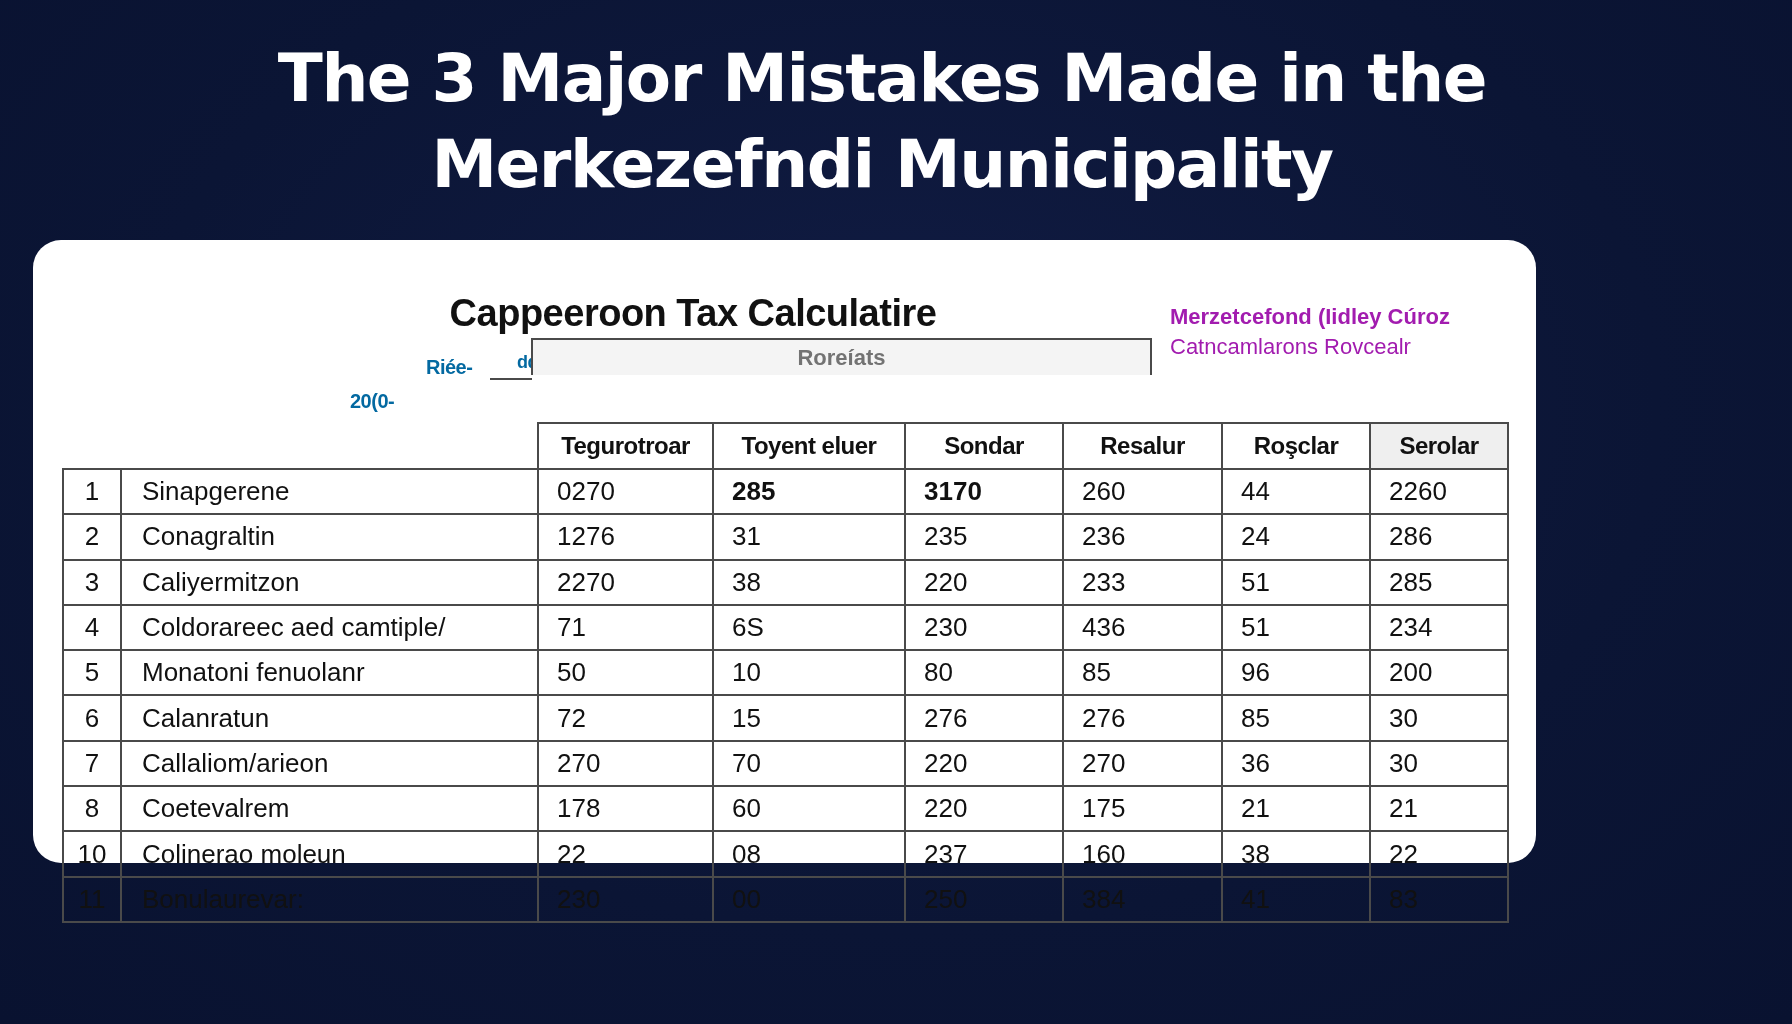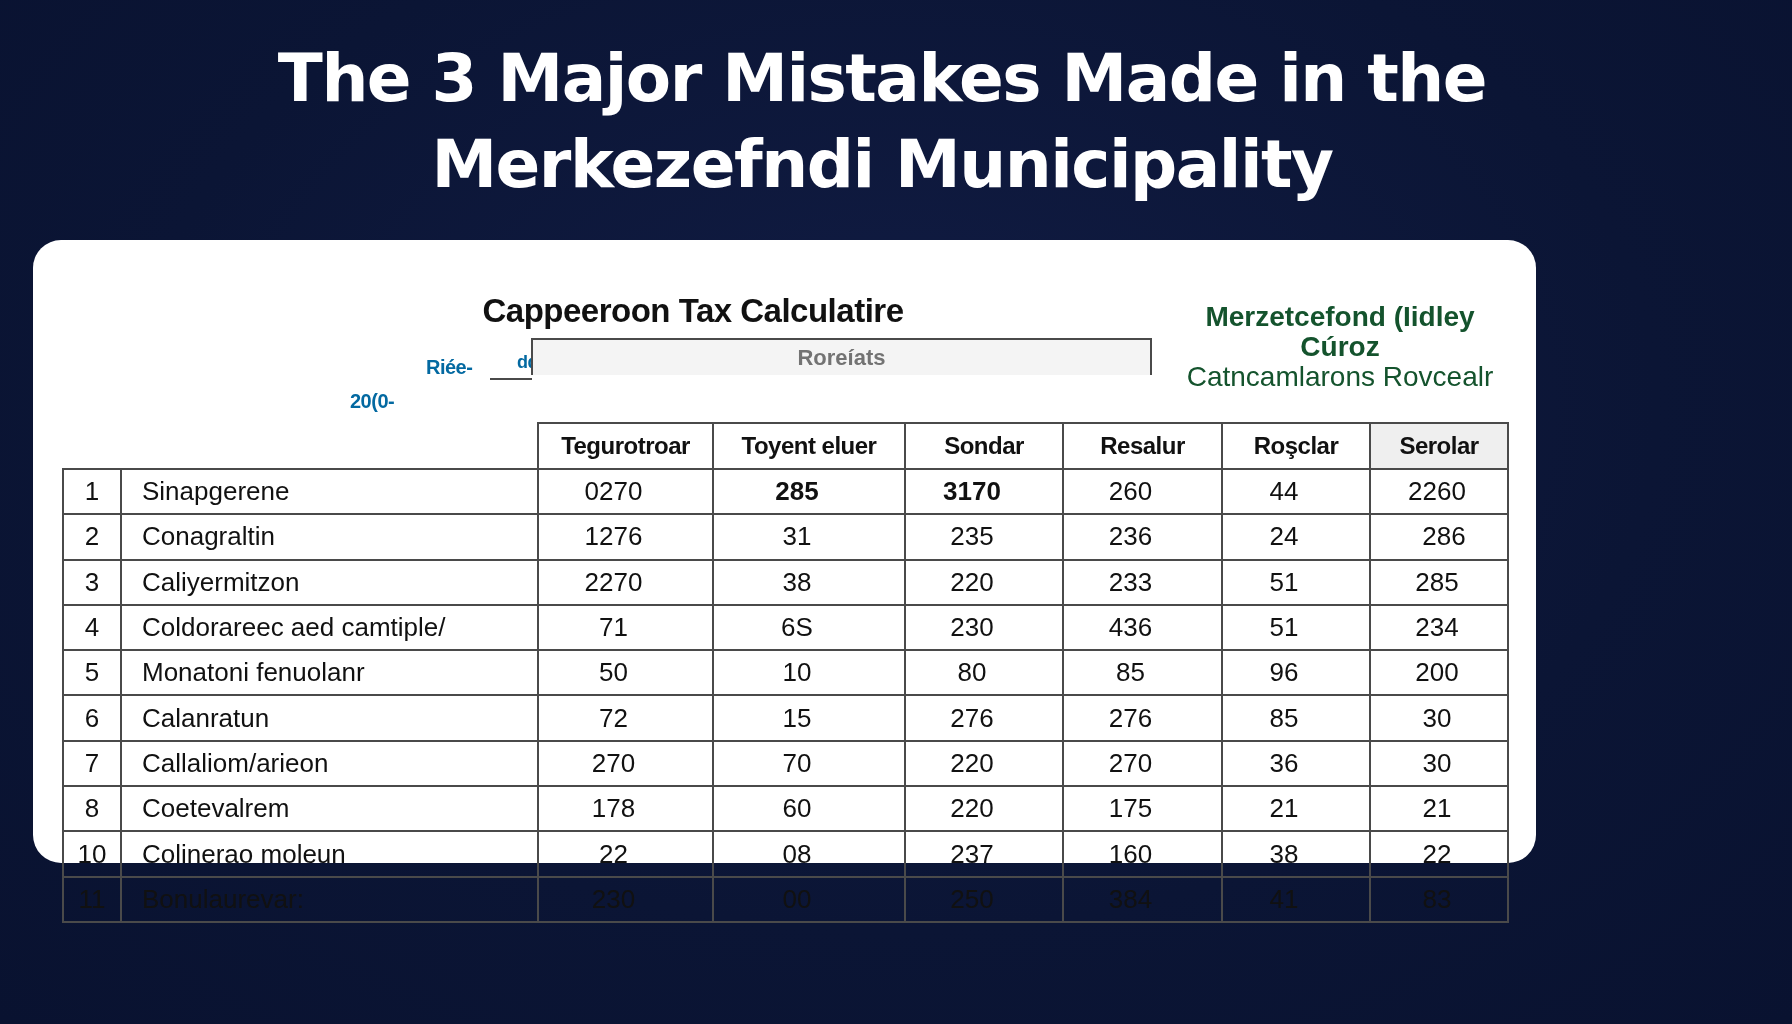--- a/index.html
+++ b/index.html
@@ -28,32 +28,31 @@
     left: 33px; top: 240px;
     width: 1503px; height: 623px;
     background: #ffffff;
     border-radius: 28px;
   }
   .sheet-title {
     position: absolute;
     left: 440px; width: 506px;
     top: 292px;
     text-align: center;
-    font-size: 33px;
+    font-size: 38px;
     font-weight: bold;
     color: #111;
     letter-spacing: -0.5px;
   }
   .org-label {
     position: absolute;
     left: 1170px; width: 340px;
     top: 302px;
-    text-align: center;
-    font-size: 28px;
-    color: #14532d;
+    font-size: 22px;
+    color: #a21caf;
     line-height: 30px;
   }
   .org-label .l1 { font-weight: bold; display: block; }
   .org-label .l2 { display: block; }
   .small-label {
     position: absolute;
     font-size: 20px;
     color: #0369a1;
     font-weight: bold;
     letter-spacing: -0.5px;
@@ -99,21 +98,21 @@
     font-size: 24px;
     height: 46px;
     letter-spacing: -0.5px;
   }
   table.grid thead th.blank {
     border-top: none; border-left: none;
     border-bottom: 2px solid #4a4a4a;
     background: transparent;
   }
   table.grid thead th.shaded { background: #efefef; }
-  table.grid td.num { text-align: center; padding-right: 42px; border-radius: 13px; }
+  table.grid td.num { text-align: left; padding-right: 42px; border-radius: 13px; }
   table.grid td.idx { text-align: center; padding: 0; }
   table.grid td.name { text-align: left; padding-left: 20px; }
   table.grid td.bold { font-weight: bold; }
   col.c-idx { width: 58px; }
   col.c-name { width: 417px; }
   col.c1 { width: 175px; }
   col.c2 { width: 192px; }
   col.c3 { width: 158px; }
   col.c4 { width: 159px; }
   col.c5 { width: 148px; }

